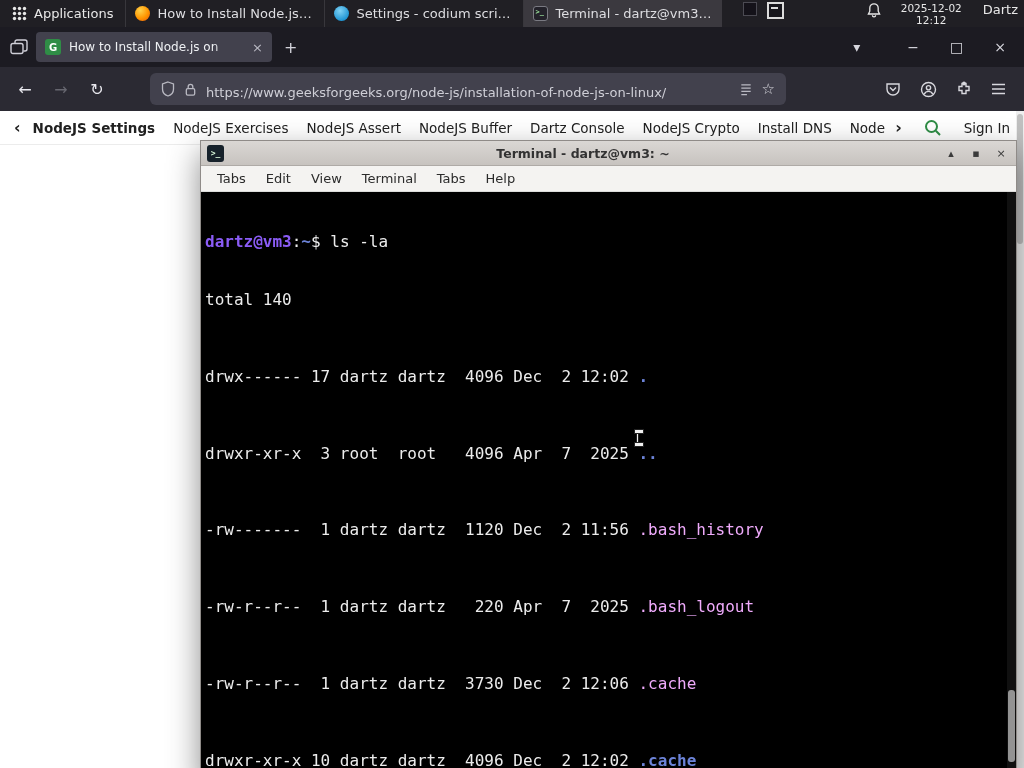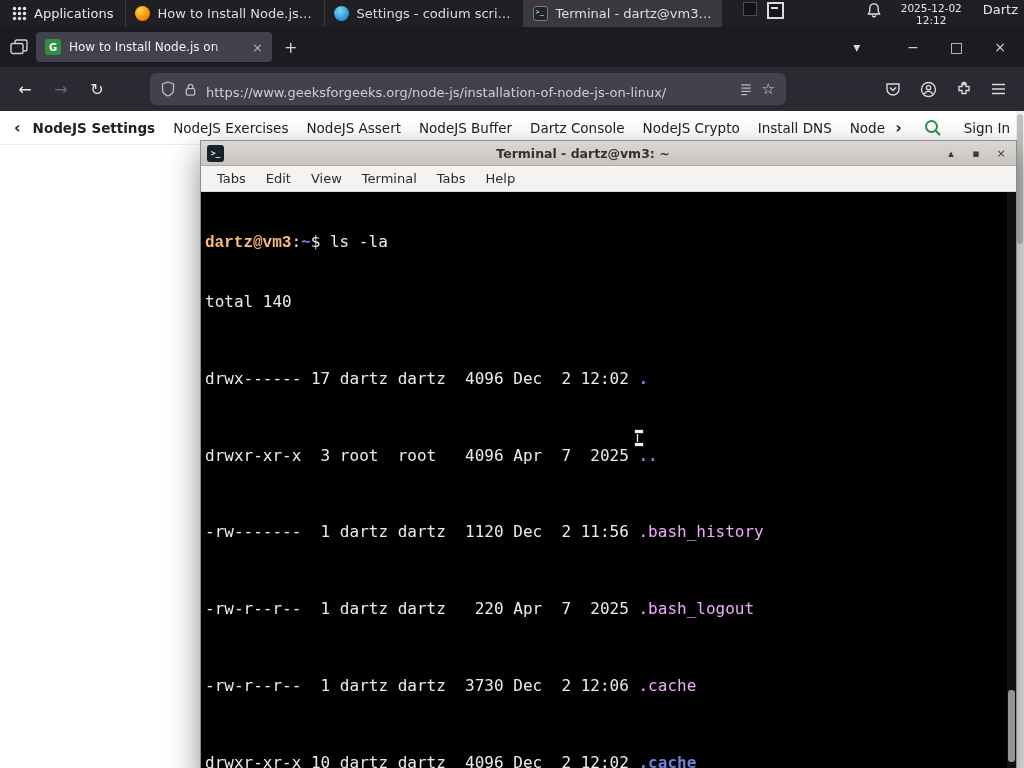--- a/index.html
+++ b/index.html
@@ -76,21 +76,21 @@
     font:bold 8px "DejaVu Sans Mono",monospace; display:grid; place-items:center; }
   .term-title-text { flex:1; text-align:center; font-size:12.5px; font-weight:bold; color:#323232; }
   .term-btns { display:flex; align-items:center; gap:7px; color:#3b3b3b; }
   .term-btn { width:18px; text-align:center; font-size:11px; }
   .term-menubar { height:26px; flex:0 0 auto; background:#f4f3f1; border-bottom:1px solid #dcdcda;
     display:flex; align-items:center; padding:0 6px; font-size:13px; color:#2b2b2b; }
   .menu-item { padding:0 10px; }
   .term-screen { flex:1; background:#000; color:#ececec; position:relative; overflow:hidden;
     font-family:"DejaVu Sans Mono","Liberation Mono",monospace; font-size:16px; line-height:19.2px;
     padding:2px 0 0 4px; white-space:pre; }
-  .green { color:#fdba74;font-family:Liberation Mono, monospace; } .blue { color:#6c83d8; } .bold { font-weight:bold; }
+  .green { color:#8b5cf6; } .blue { color:#6c83d8; } .bold { font-weight:bold; }
   .dir { color:#6c83d8; font-weight:bold; } .file { color:#f0abfc; }
   .term-scroll { position:absolute; right:0; top:0; bottom:0; width:9px; background:#101010; }
   .term-scroll .thumb { position:absolute; right:1px; top:498px; width:7px; height:72px; background:#939393; border-radius:3px; }
 
   
   .ibeam { position:absolute; left:636px; top:431px; width:3px; height:14px; background:#f0f0f0;
     border:1px solid #222; z-index:30; }
   .ibeam::before, .ibeam::after { content:""; position:absolute; left:-3px; width:8px; height:3px;
     background:#f0f0f0; border:1px solid #222; }
   .ibeam::before { top:-3px; } .ibeam::after { bottom:-3px; }

